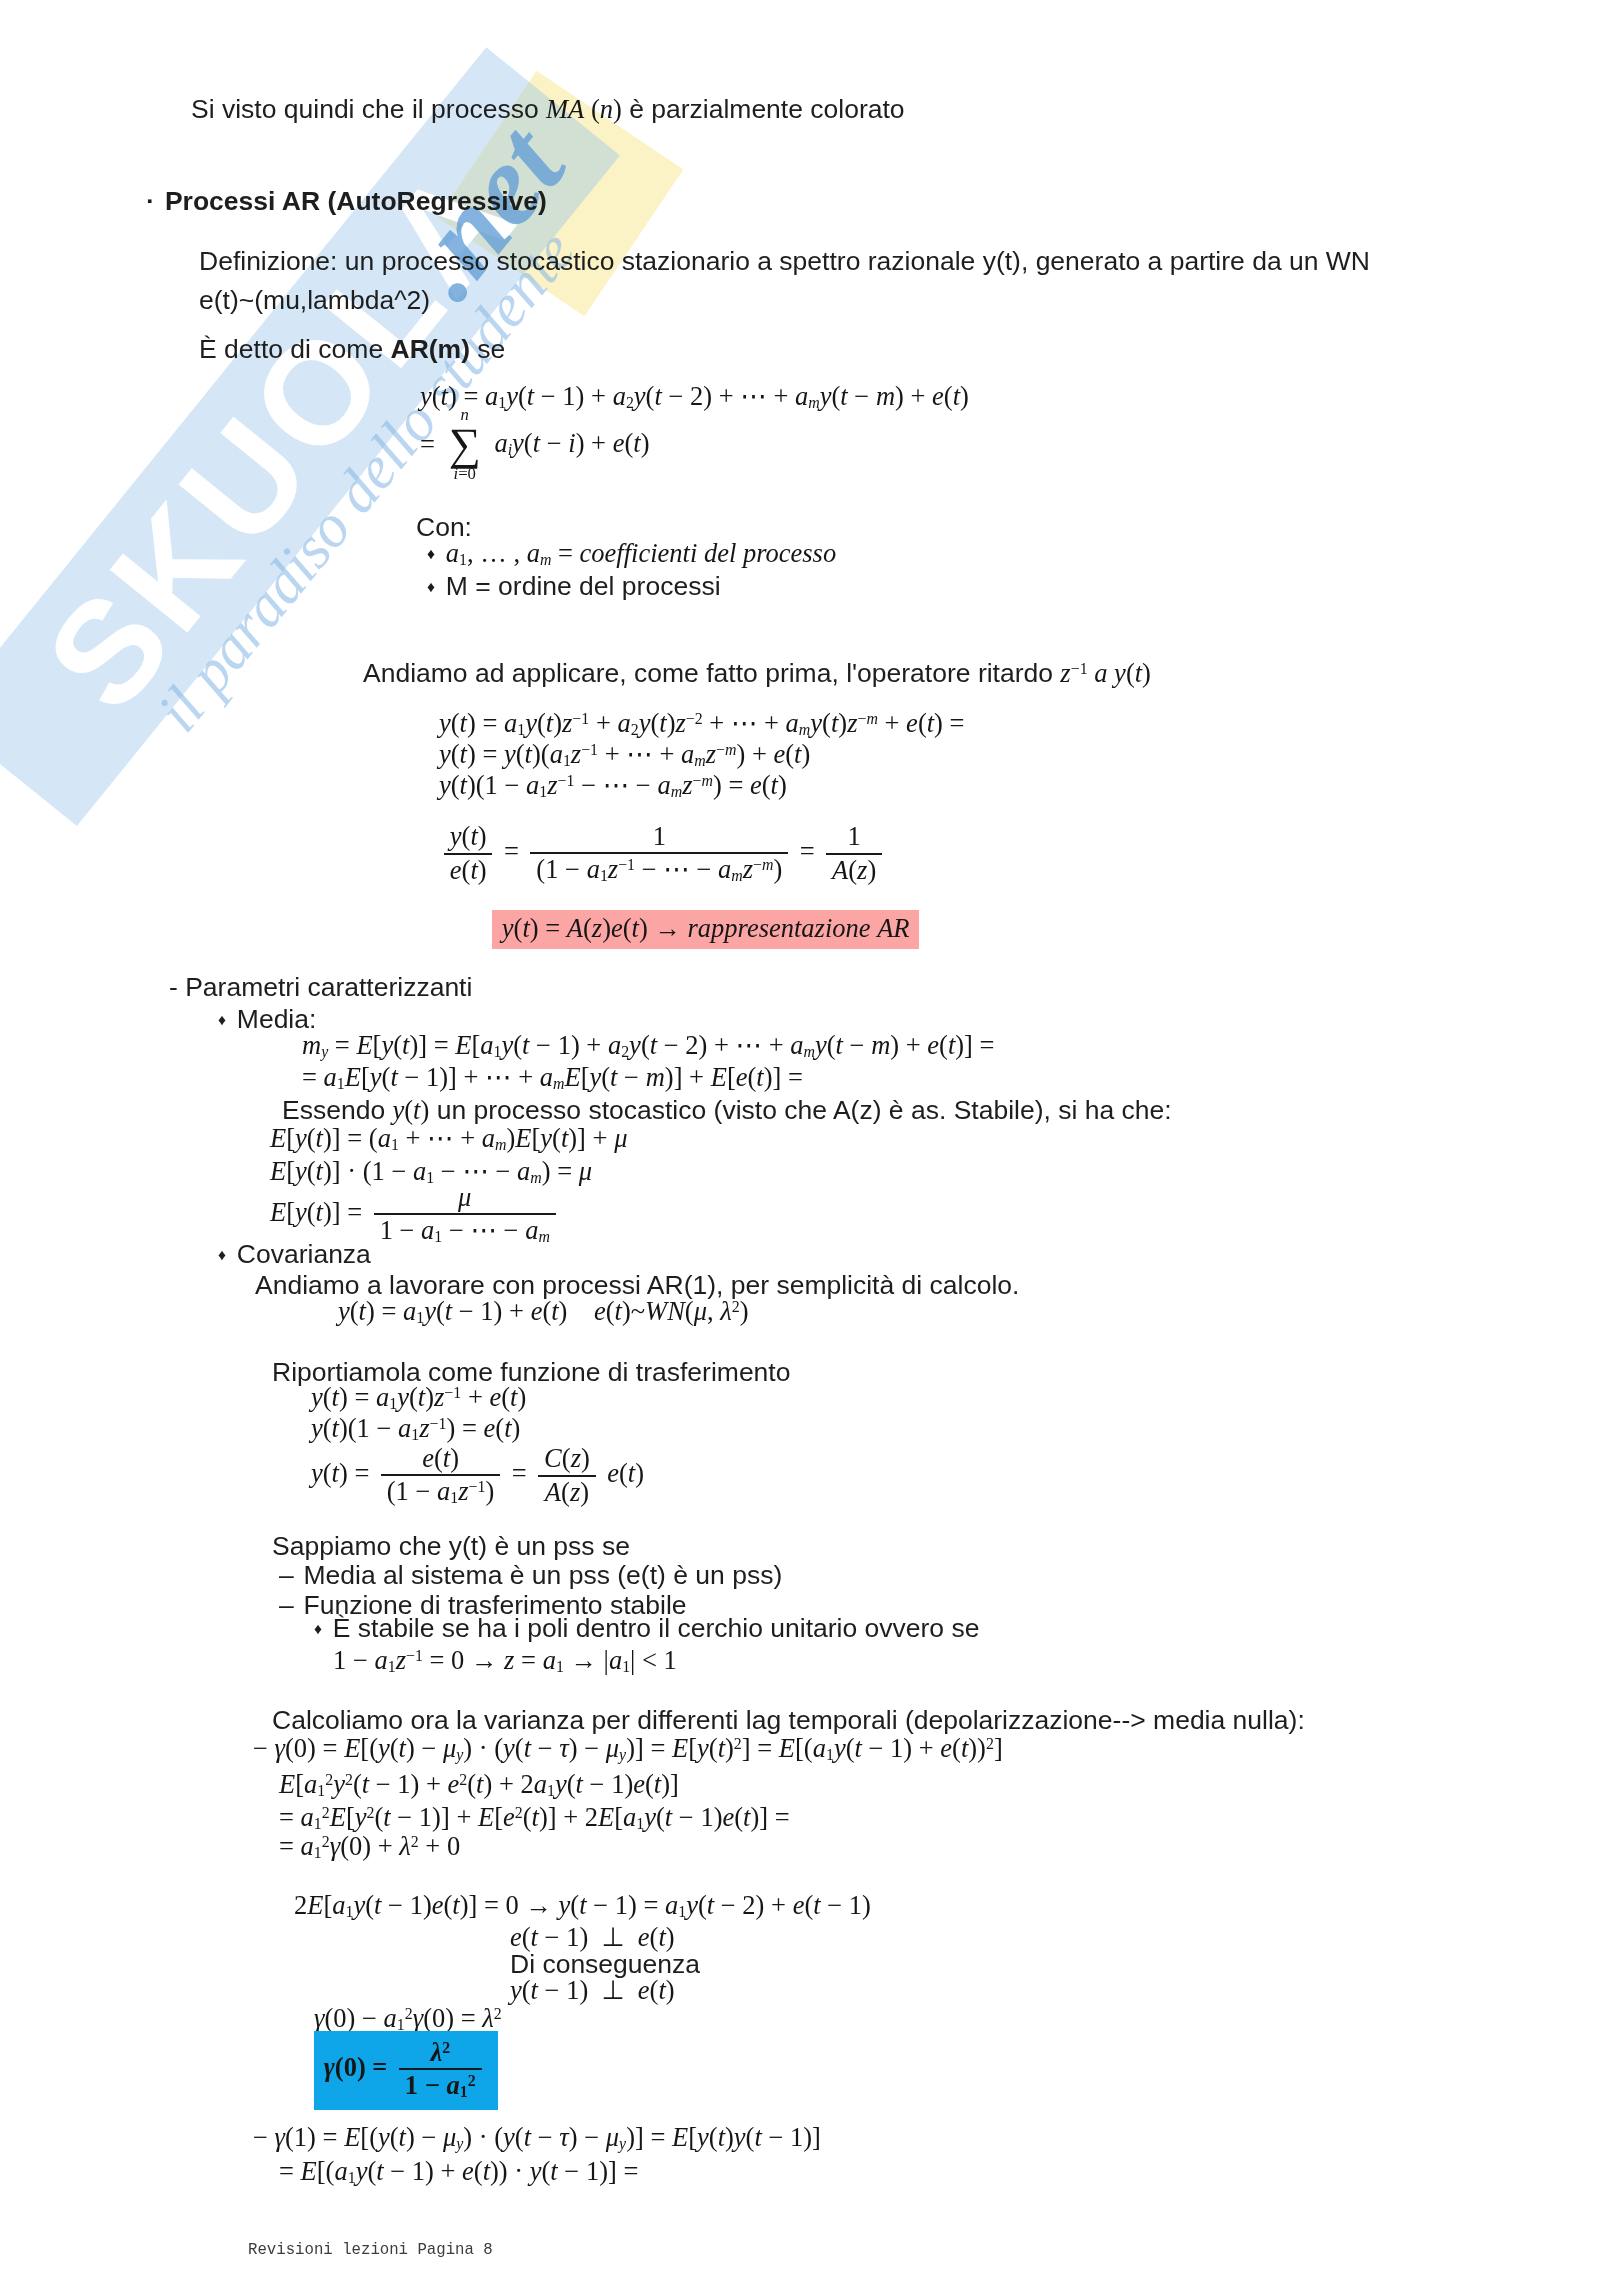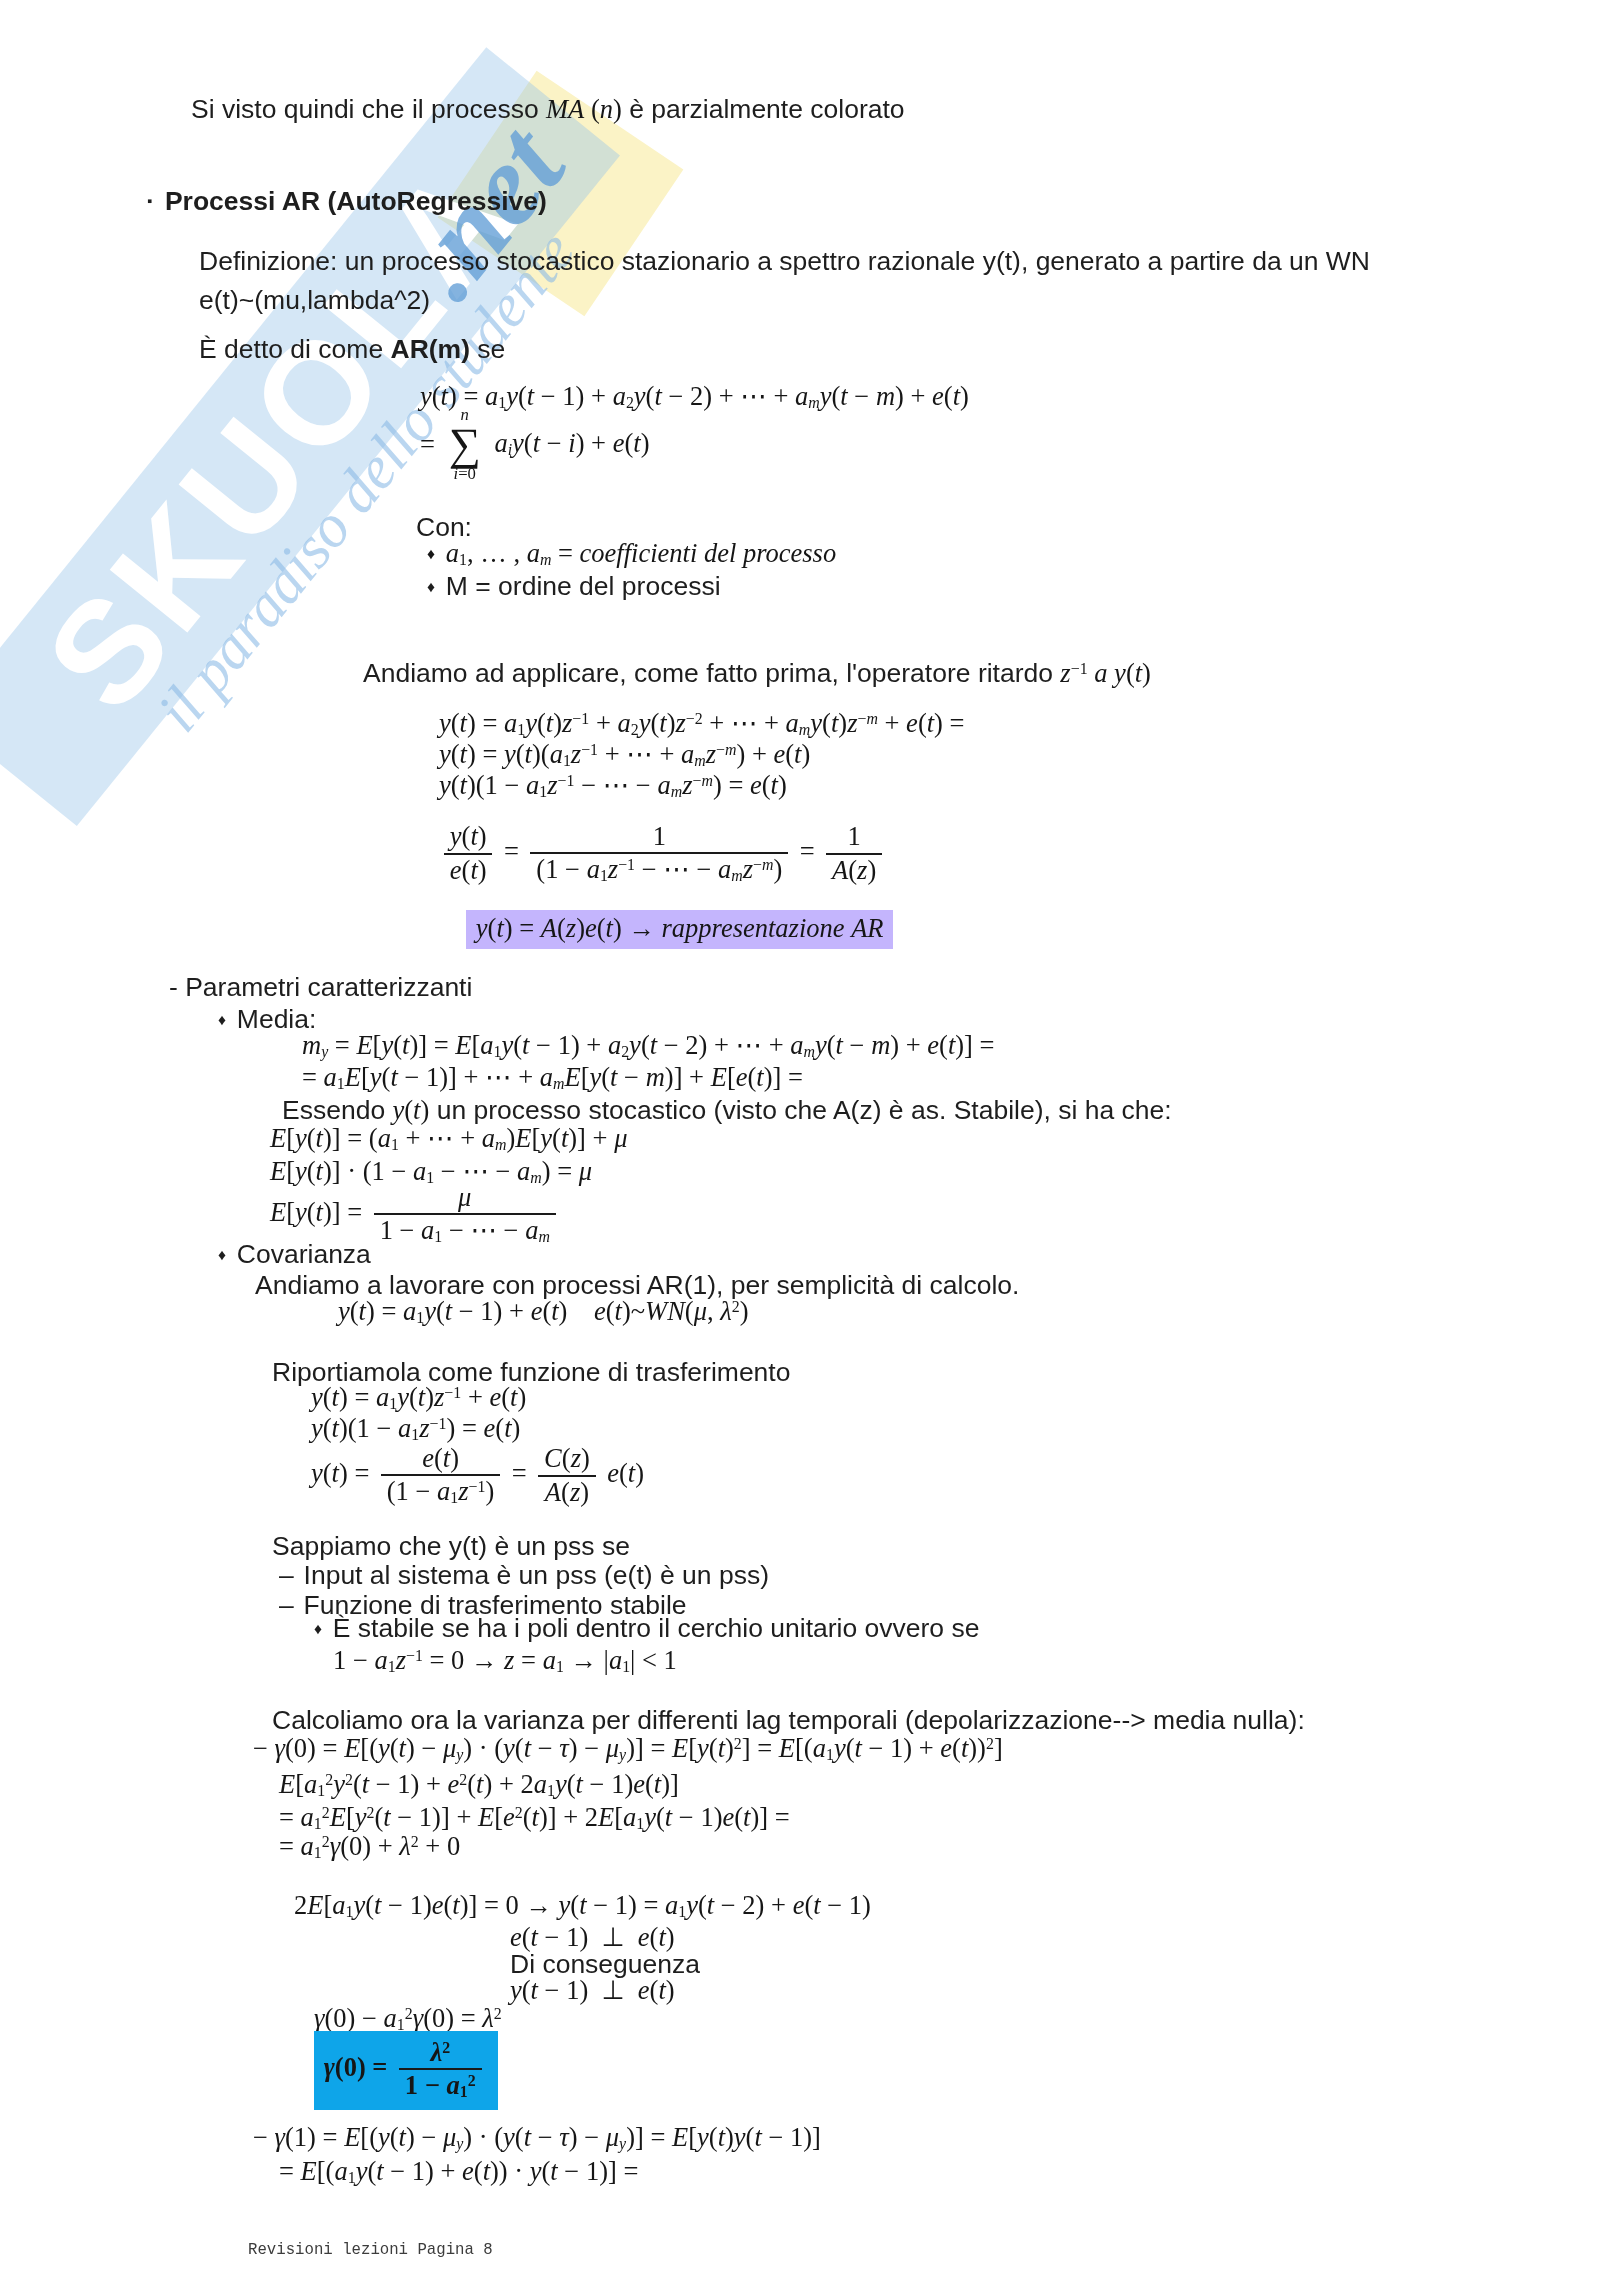--- a/index.html
+++ b/index.html
@@ -101,21 +101,21 @@
           <span class="num"><i>y</i>(<i>t</i>)</span>
           <span class="den"><i>e</i>(<i>t</i>)</span>
         </span> = <span class="frac">
           <span class="num">1</span>
           <span class="den">(1 − <i>a</i><sub>1</sub><i>z</i><sup>−1</sup> − ⋯ − <i>a</i><sub><i>m</i></sub><i>z</i><sup>−<i>m</i></sup>)</span>
         </span> = <span class="frac">
           <span class="num">1</span>
           <span class="den"><i>A</i>(<i>z</i>)</span>
         </span></div>
 
-    <div class="abs m hl" style="left: 466px; top: 910px; background: #c4b5fd;"><i>y</i>(<i>t</i>) = <i>A</i>(<i>z</i>)<i>e</i>(<i>t</i>) → <i>rappresentazione</i> <i>AR</i></div>
+    <div class="abs m hl" style="left: 492px; top: 910px; background: #fca5a5;"><i>y</i>(<i>t</i>) = <i>A</i>(<i>z</i>)<i>e</i>(<i>t</i>) → <i>rappresentazione</i> <i>AR</i></div>
 
     <div class="abs t" style="left:169px;top:968px">- Parametri caratterizzanti</div>
     <div class="abs t" style="left:218px;top:1000px">
       <span class="bullet">♦</span><span>Media:</span>
     </div>
     <div class="abs m" style="left:302px;top:1029px"><i>m</i><sub><i>y</i></sub> = <i>E</i>[<i>y</i>(<i>t</i>)] = <i>E</i>[<i>a</i><sub>1</sub><i>y</i>(<i>t</i> − 1) + <i>a</i><sub>2</sub><i>y</i>(<i>t</i> − 2) + ⋯ + <i>a</i><sub><i>m</i></sub><i>y</i>(<i>t</i> − <i>m</i>) + <i>e</i>(<i>t</i>)] =</div>
     <div class="abs m" style="left:302px;top:1061px">= <i>a</i><sub>1</sub><i>E</i>[<i>y</i>(<i>t</i> − 1)] + ⋯ + <i>a</i><sub><i>m</i></sub><i>E</i>[<i>y</i>(<i>t</i> − <i>m</i>)] + <i>E</i>[<i>e</i>(<i>t</i>)] =</div>
     <div class="abs t" style="left:282px;top:1091px">
       <span>Essendo </span><span class="m"><i>y</i>(<i>t</i>)</span><span> un processo stocastico (visto che A(z) è as. Stabile), si ha che:</span>
     </div>
@@ -138,21 +138,21 @@
     <div class="abs m" style="left:311px;top:1443px"><i>y</i>(<i>t</i>) = <span class="frac">
           <span class="num"><i>e</i>(<i>t</i>)</span>
           <span class="den">(1 − <i>a</i><sub>1</sub><i>z</i><sup>−1</sup>)</span>
         </span> = <span class="frac">
           <span class="num"><i>C</i>(<i>z</i>)</span>
           <span class="den"><i>A</i>(<i>z</i>)</span>
         </span> <i>e</i>(<i>t</i>)</div>
 
     <div class="abs t" style="left:272px;top:1527px">Sappiamo che y(t) è un pss se</div>
     <div class="abs t" style="left:279px;top:1556px">
-      <span class="dash">–</span><span>Input al sistema è un pss (e(t) è un pss)</span>
+      <span class="dash">–</span><span>Media al sistema è un pss (e(t) è un pss)</span>
     </div>
     <div class="abs t" style="left:279px;top:1586px">
       <span class="dash">–</span><span>Funzione di trasferimento stabile</span>
     </div>
     <div class="abs t" style="left:314px;top:1609px">
       <span class="bullet">♦</span><span>È stabile se ha i poli dentro il cerchio unitario ovvero se</span>
     </div>
     <div class="abs m" style="left:333px;top:1645px">1 − <i>a</i><sub>1</sub><i>z</i><sup>−1</sup> = 0 → <i>z</i> = <i>a</i><sub>1</sub> → |<i>a</i><sub>1</sub>| &lt; 1</div>
 
     <div class="abs t" style="left:272px;top:1701px">Calcoliamo ora la varianza per differenti lag temporali (depolarizzazione--&gt; media nulla):</div>

